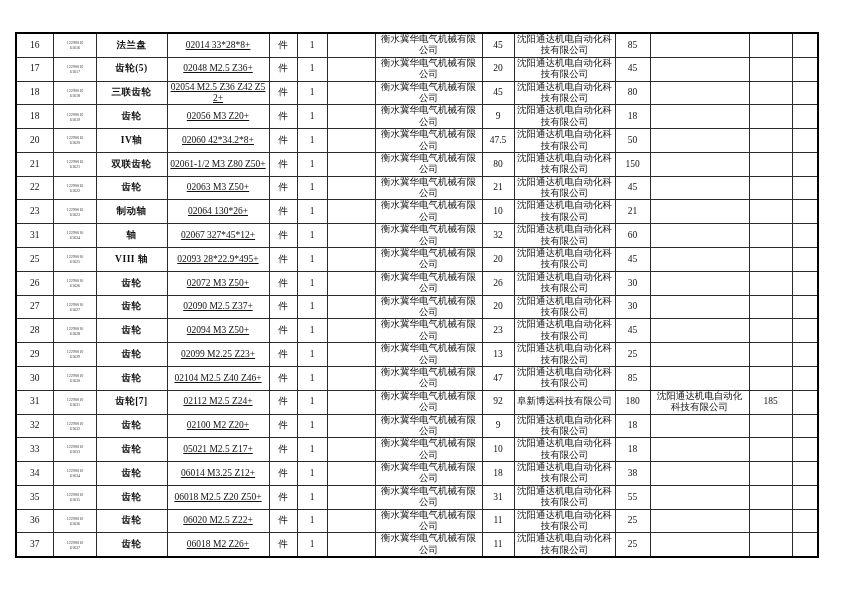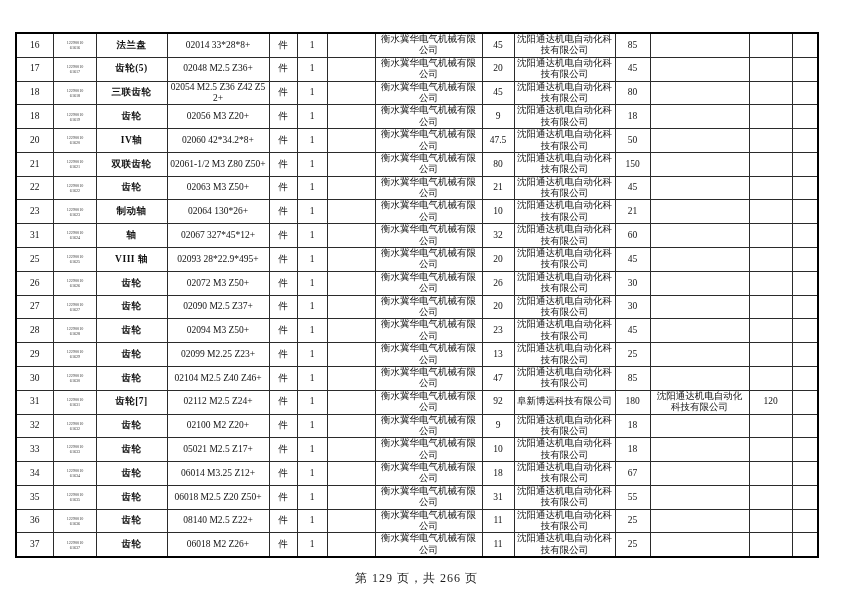--- a/index.html
+++ b/index.html
@@ -42,21 +42,21 @@
   td.c-code { padding: 0; }
   .code-wrap {
     transform: scale(0.52);
     transform-origin: 50% 50%;
     font-size: 8px;
     line-height: 1.15;
     color: #3a3a3a;
     white-space: nowrap;
   }
   td.c-name { font-size: 10px; letter-spacing: 0.5px; font-weight: bold; }
-  td.c-spec { font-size: 9.5px; }
+  td.c-spec { font-size: 9.5px; text-decoration: underline; }
   td.c-unit, td.c-qty { font-size: 10px; }
   td.c-sup { font-size: 10px; line-height: 1.18; }
   td.c-price { font-size: 9.5px; }
   .footer {
     position: absolute;
     left: 15px;
     top: 570px;
     width: 803px;
     text-align: center;
     font-size: 12px;
@@ -413,21 +413,21 @@
     <td class="c-name">齿轮[7]</td>
     <td class="c-spec">02112 M2.5 Z24+</td>
     <td class="c-unit">件</td>
     <td class="c-qty">1</td>
     <td class="c-blank"></td>
     <td class="c-sup">衡水冀华电气机械有限公司</td>
     <td class="c-price">92</td>
     <td class="c-sup">阜新博远科技有限公司</td>
     <td class="c-price">180</td>
     <td class="c-sup">沈阳通达机电自动化科技有限公司</td>
-    <td class="c-price">120</td>
+    <td class="c-price">185</td>
     <td class="c-extra"></td>
   </tr>
         <tr>
     <td class="c-no">32</td>
     <td class="c-code">
       <div class="code-wrap">
         <div>12290010</div>
         <div>61632</div>
       </div>
     </td>
@@ -474,21 +474,21 @@
       </div>
     </td>
     <td class="c-name">齿轮</td>
     <td class="c-spec">06014 M3.25 Z12+</td>
     <td class="c-unit">件</td>
     <td class="c-qty">1</td>
     <td class="c-blank"></td>
     <td class="c-sup">衡水冀华电气机械有限公司</td>
     <td class="c-price">18</td>
     <td class="c-sup">沈阳通达机电自动化科技有限公司</td>
-    <td class="c-price">67</td>
+    <td class="c-price">38</td>
     <td class="c-sup"></td>
     <td class="c-price"></td>
     <td class="c-extra"></td>
   </tr>
         <tr>
     <td class="c-no">35</td>
     <td class="c-code">
       <div class="code-wrap">
         <div>12290010</div>
         <div>61635</div>
@@ -509,21 +509,21 @@
   </tr>
         <tr>
     <td class="c-no">36</td>
     <td class="c-code">
       <div class="code-wrap">
         <div>12290010</div>
         <div>61636</div>
       </div>
     </td>
     <td class="c-name">齿轮</td>
-    <td class="c-spec">08140 M2.5 Z22+</td>
+    <td class="c-spec">06020 M2.5 Z22+</td>
     <td class="c-unit">件</td>
     <td class="c-qty">1</td>
     <td class="c-blank"></td>
     <td class="c-sup">衡水冀华电气机械有限公司</td>
     <td class="c-price">11</td>
     <td class="c-sup">沈阳通达机电自动化科技有限公司</td>
     <td class="c-price">25</td>
     <td class="c-sup"></td>
     <td class="c-price"></td>
     <td class="c-extra"></td>
@@ -545,15 +545,14 @@
     <td class="c-price">11</td>
     <td class="c-sup">沈阳通达机电自动化科技有限公司</td>
     <td class="c-price">25</td>
     <td class="c-sup"></td>
     <td class="c-price"></td>
     <td class="c-extra"></td>
   </tr>
       </tbody>
   </table>
 
-  <div class="footer">第 129 页，共 266 页</div>
 
 </div>
 
 </body></html>

